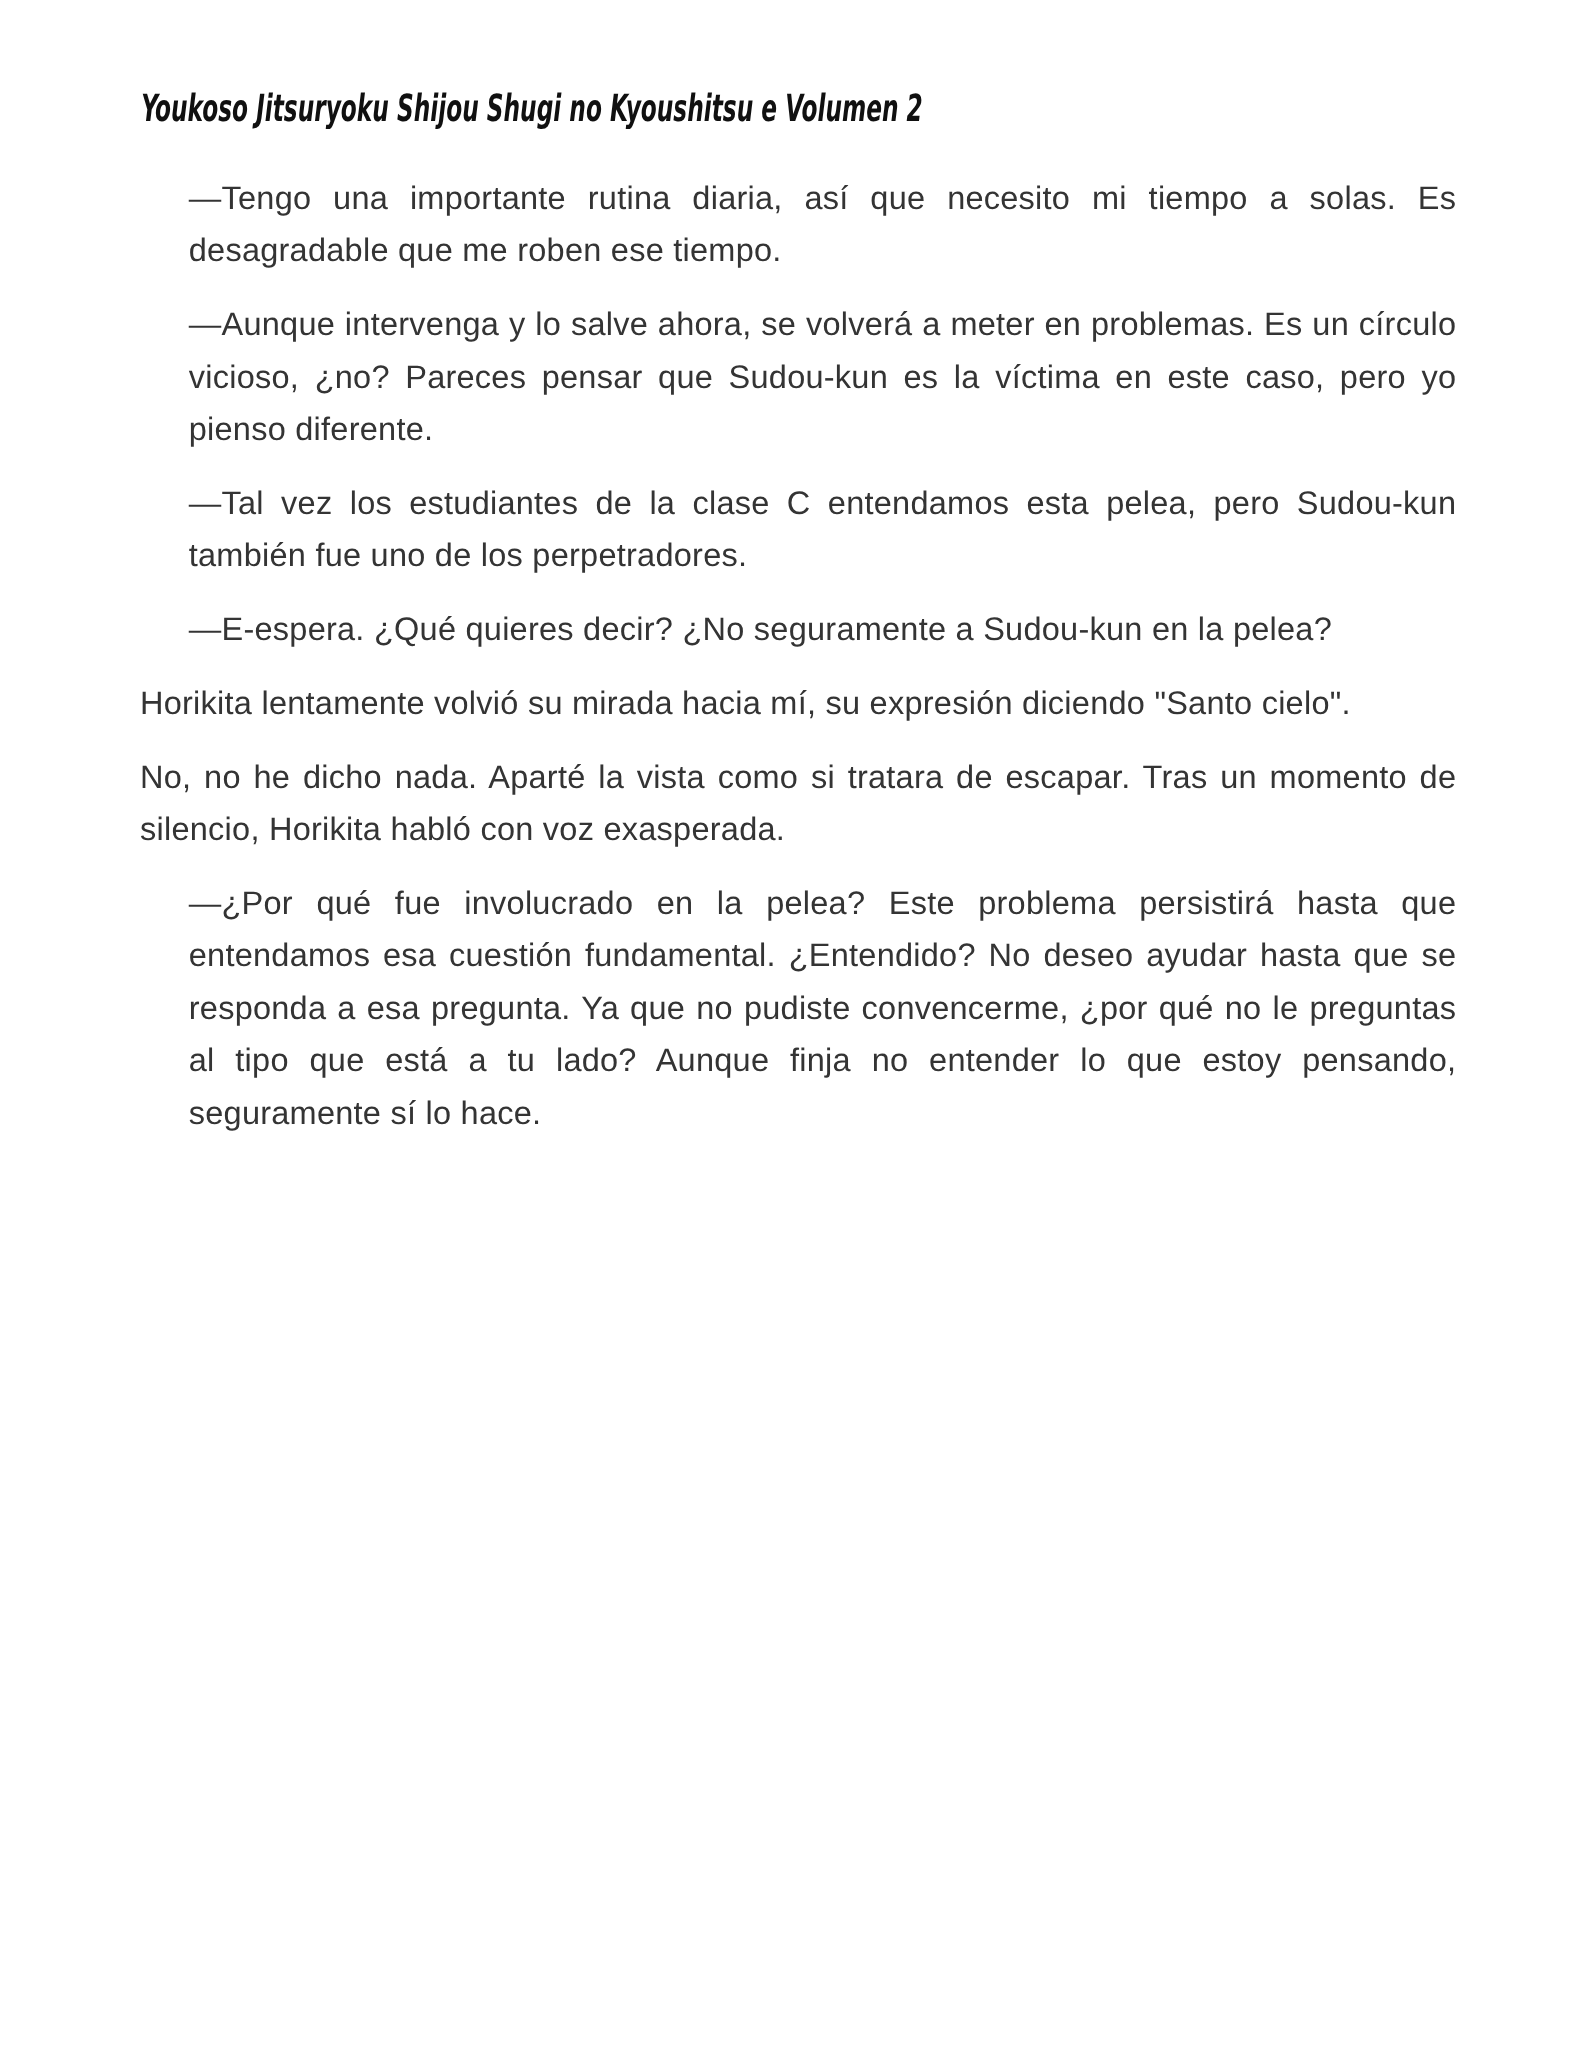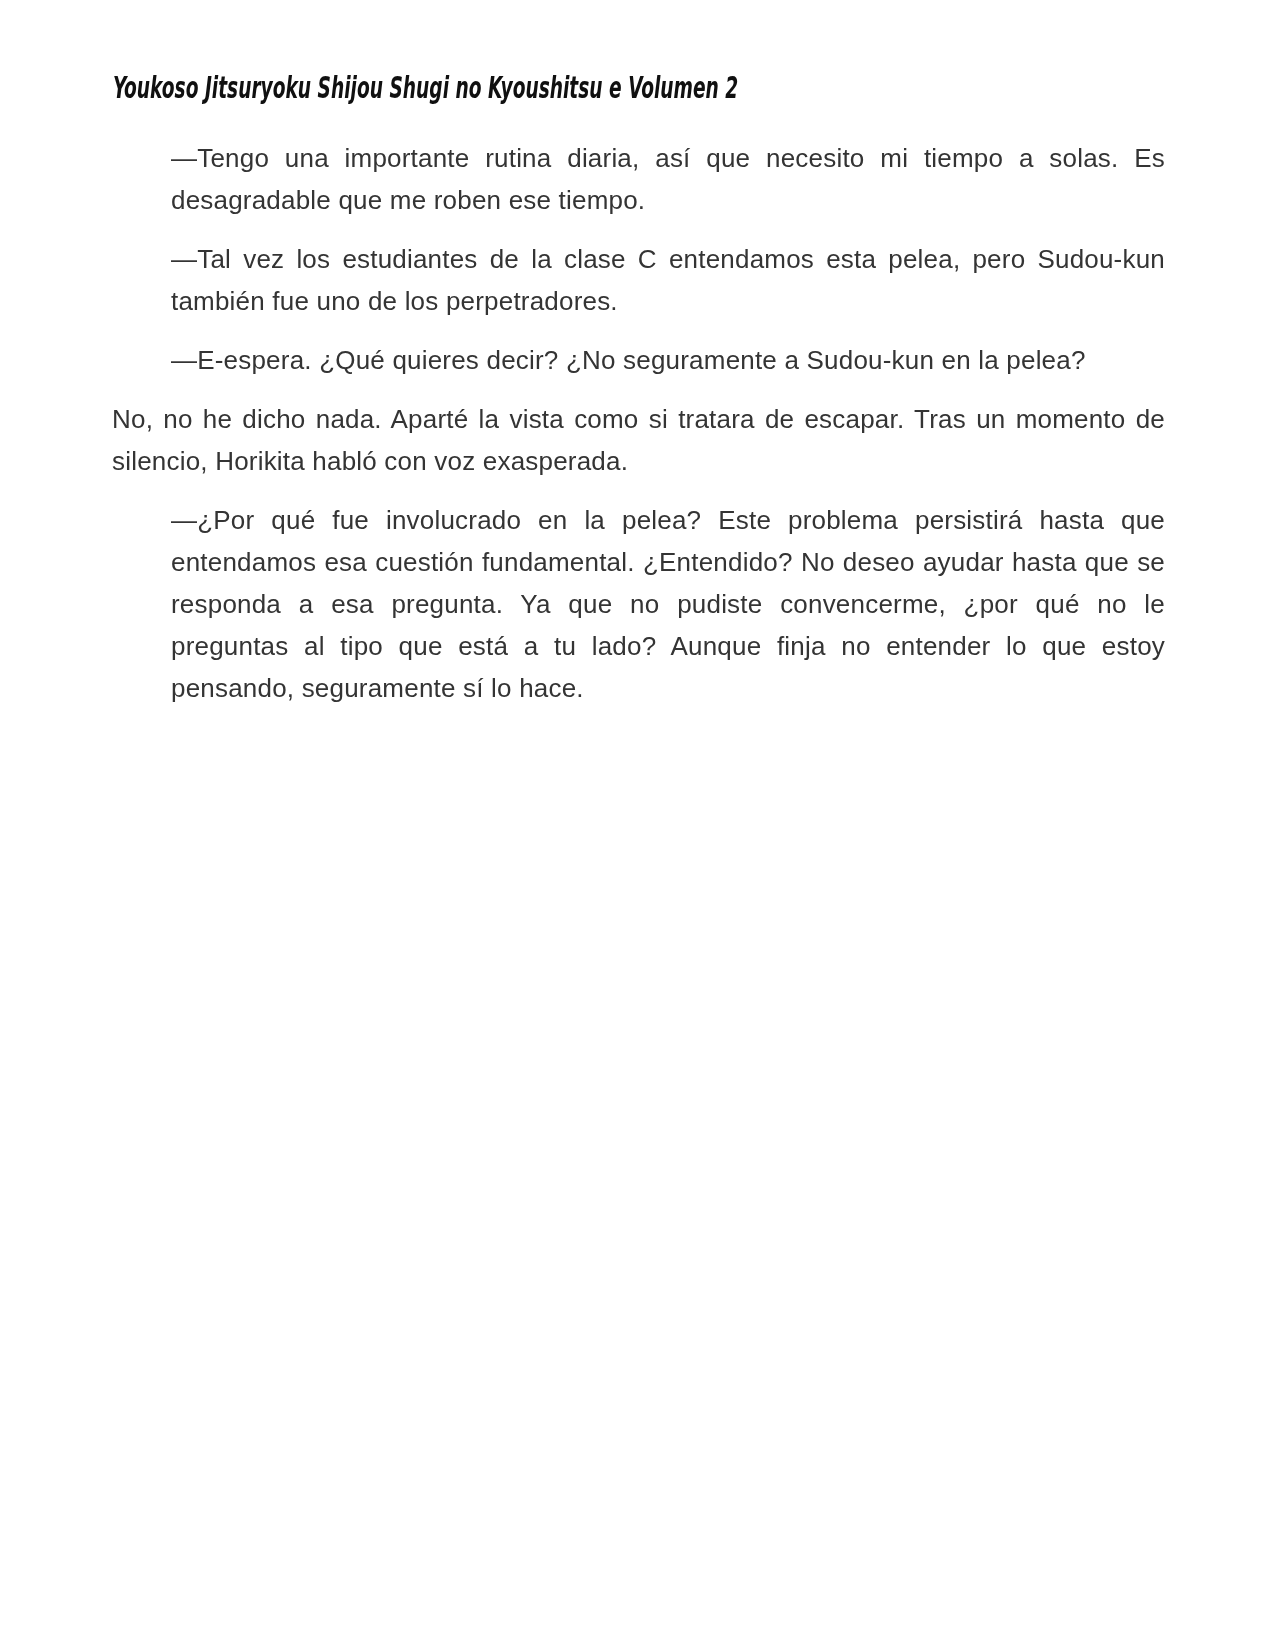--- a/index.html
+++ b/index.html
@@ -32,21 +32,21 @@
     color: #343434;
     font-size: 26px;
     line-height: 42px;
     letter-spacing: 0.2px;
   }
   .body-text p {
     margin: 0 0 17px 0;
     text-align: justify;
   }
   .body-text p.dialogue {
-    margin-left: 59px;
+    margin-left: 39px;
   }
   .footer-rule {
     position: absolute;
     left: 109px;
     top: 1509px;
     width: 1058px;
     font-size: 0;
   }
   .footer-rule .rule-seg { width: 100%; }
   .footer-rule .seg-top { height: 2px; }
@@ -82,22 +82,24 @@
 </style>
 </head>
 <body>
 
 <div class="page">
 
   <div class="header-title">Youkoso Jitsuryoku Shijou Shugi no Kyoushitsu e Volumen 2</div>
 
   <div class="body-text" style="color: rgb(52, 52, 52);">
       <p class="para dialogue">—Tengo una importante rutina diaria, así que necesito mi tiempo a solas. Es desagradable que me roben ese tiempo.</p>
+      <p class="para dialogue">—Aunque intervenga y lo salve ahora, se volverá a meter en problemas. Es un círculo vicioso, ¿no? Pareces pensar que Sudou-kun es la víctima en este caso, pero yo pienso diferente.</p>
       <p class="para dialogue">—Tal vez los estudiantes de la clase C entendamos esta pelea, pero Sudou-kun también fue uno de los perpetradores.</p>
       <p class="para dialogue">—E-espera. ¿Qué quieres decir? ¿No seguramente a Sudou-kun en la pelea?</p>
+      <p class="para narration">Horikita lentamente volvió su mirada hacia mí, su expresión diciendo "Santo cielo".</p>
       <p class="para narration">No, no he dicho nada. Aparté la vista como si tratara de escapar. Tras un momento de silencio, Horikita habló con voz exasperada.</p>
       <p class="para dialogue">—¿Por qué fue involucrado en la pelea? Este problema persistirá hasta que entendamos esa cuestión fundamental. ¿Entendido? No deseo ayudar hasta que se responda a esa pregunta. Ya que no pudiste convencerme, ¿por qué no le preguntas al tipo que está a tu lado? Aunque finja no entender lo que estoy pensando, seguramente sí lo hace.</p>
     </div>
 
   <div class="footer-rule">
     <div class="rule-seg seg-top" style="background: rgb(58, 25, 29);"></div>
     <div class="rule-seg seg-thick" style="background: rgb(110, 49, 56);"></div>
     <div class="rule-seg seg-gap"></div>
     <div class="rule-seg seg-bottom" style="background: rgb(110, 49, 56);"></div>
   </div>

